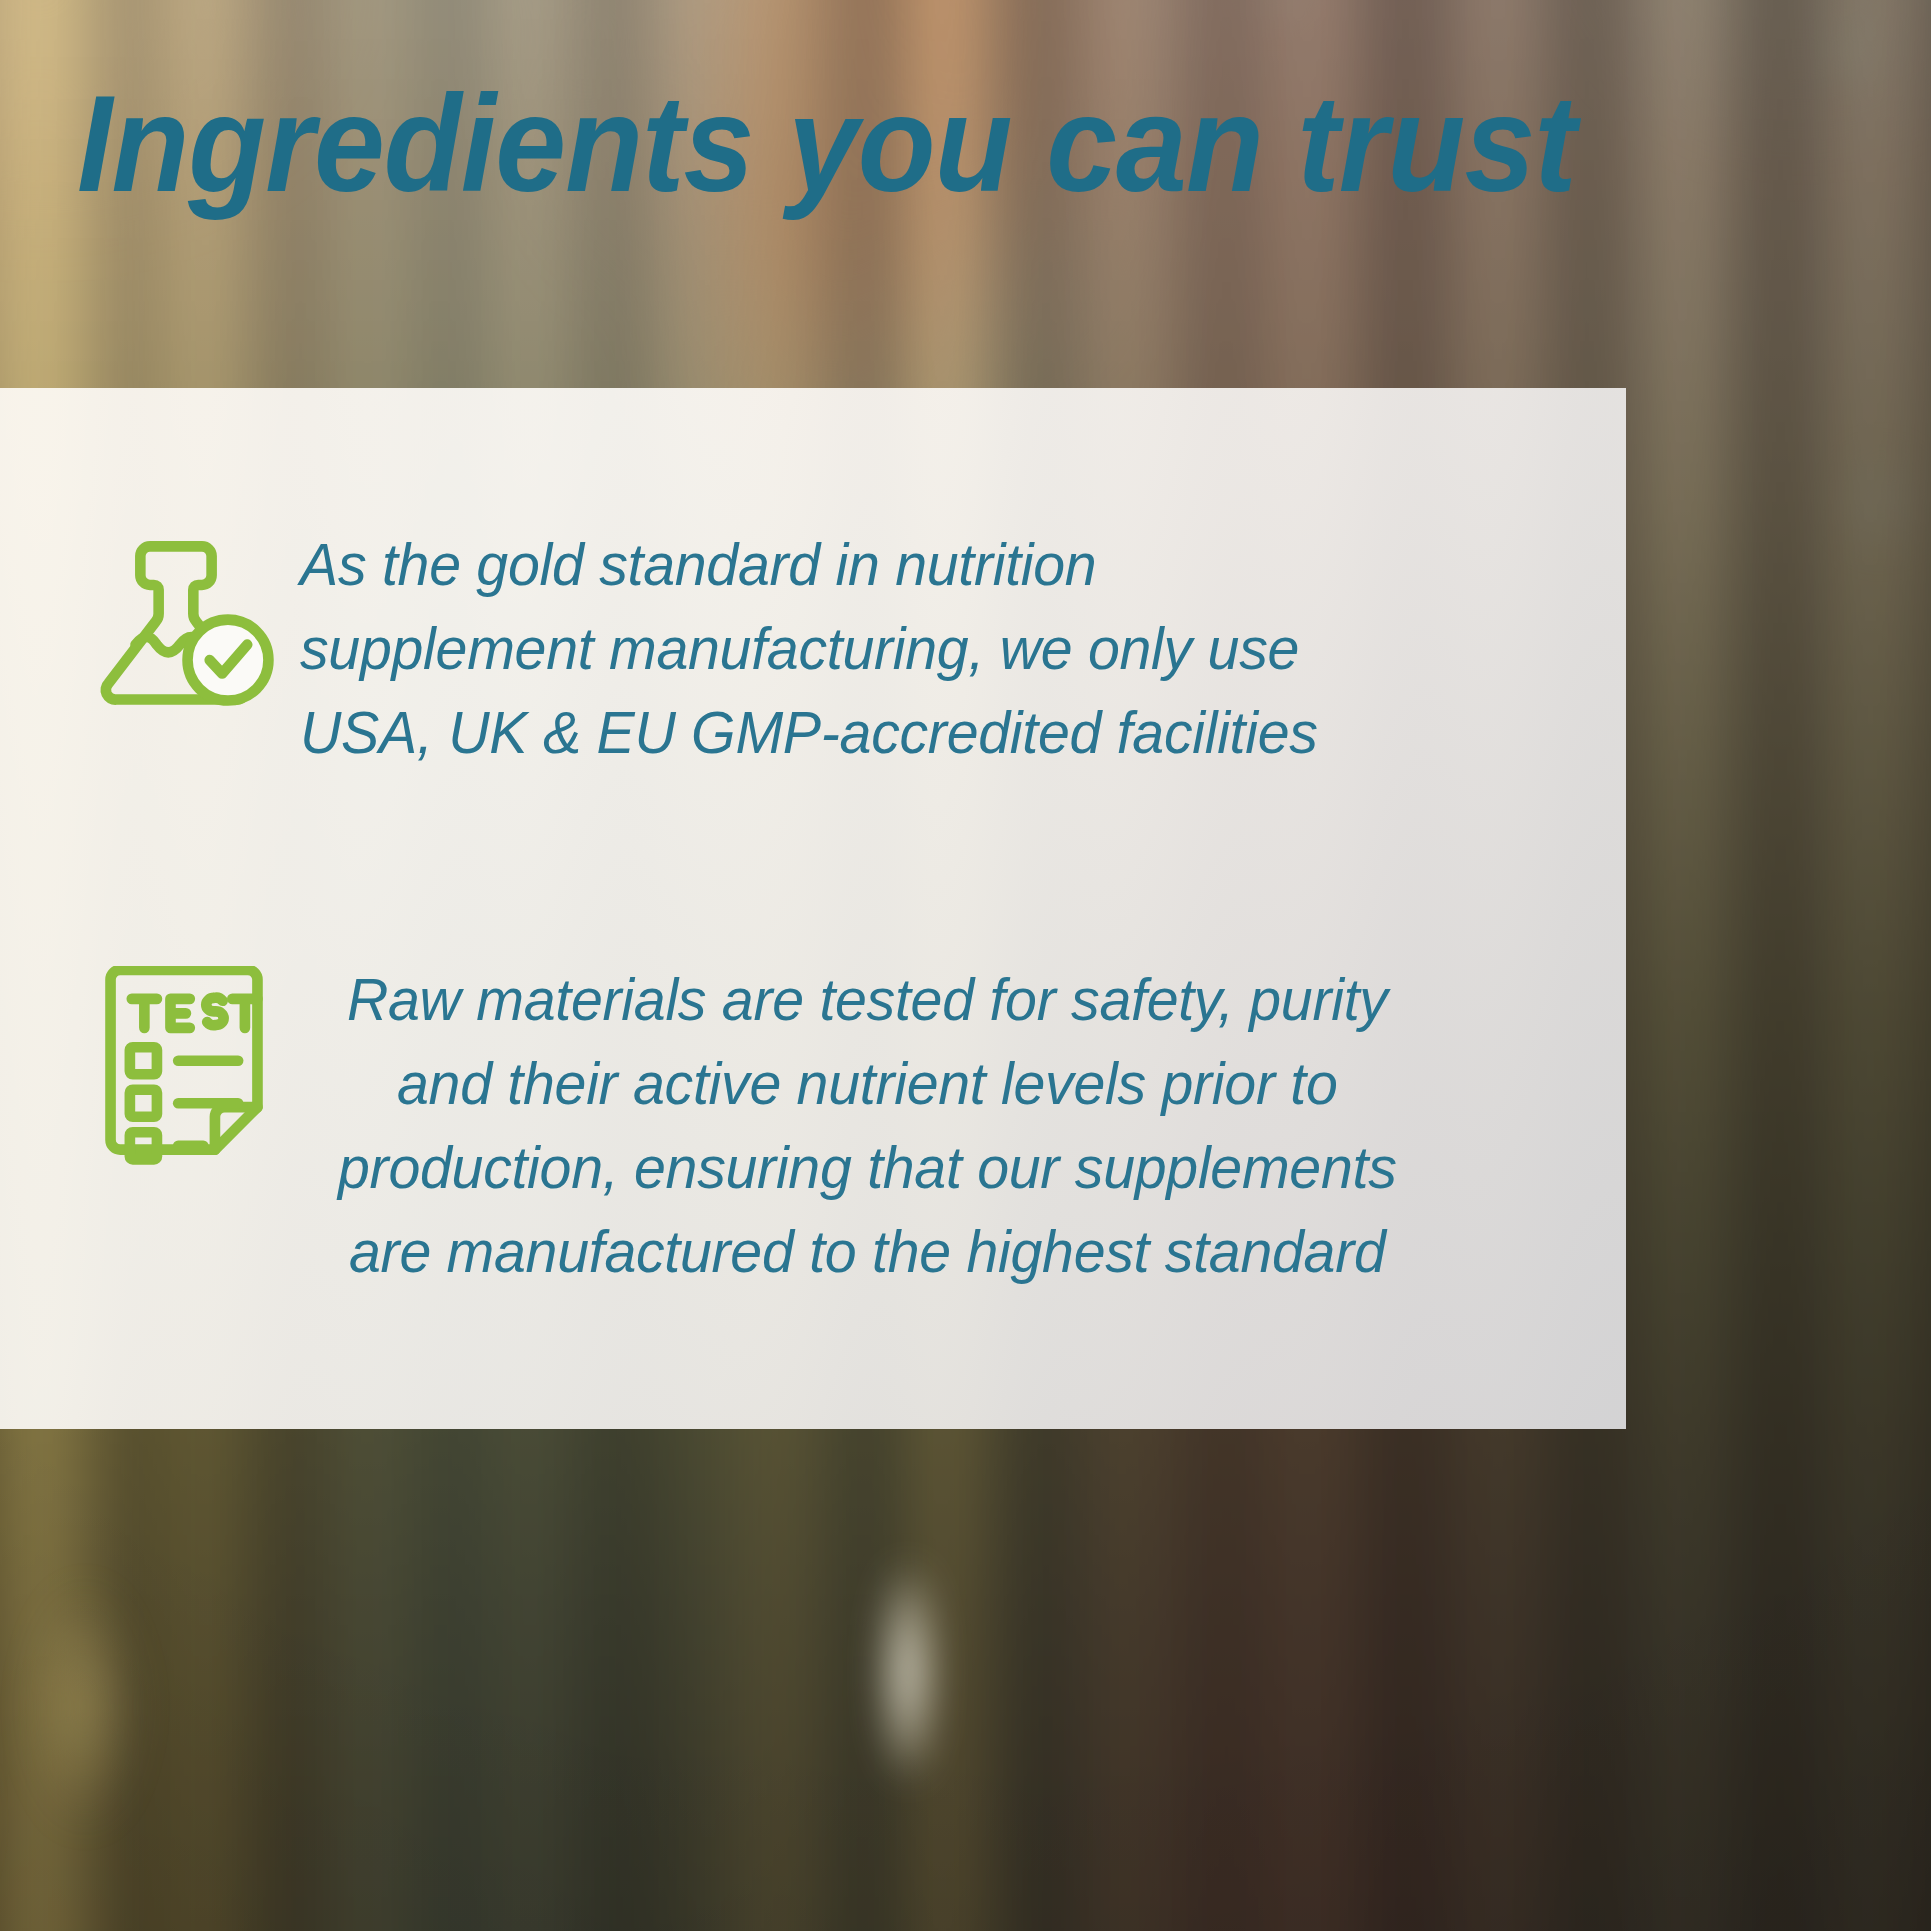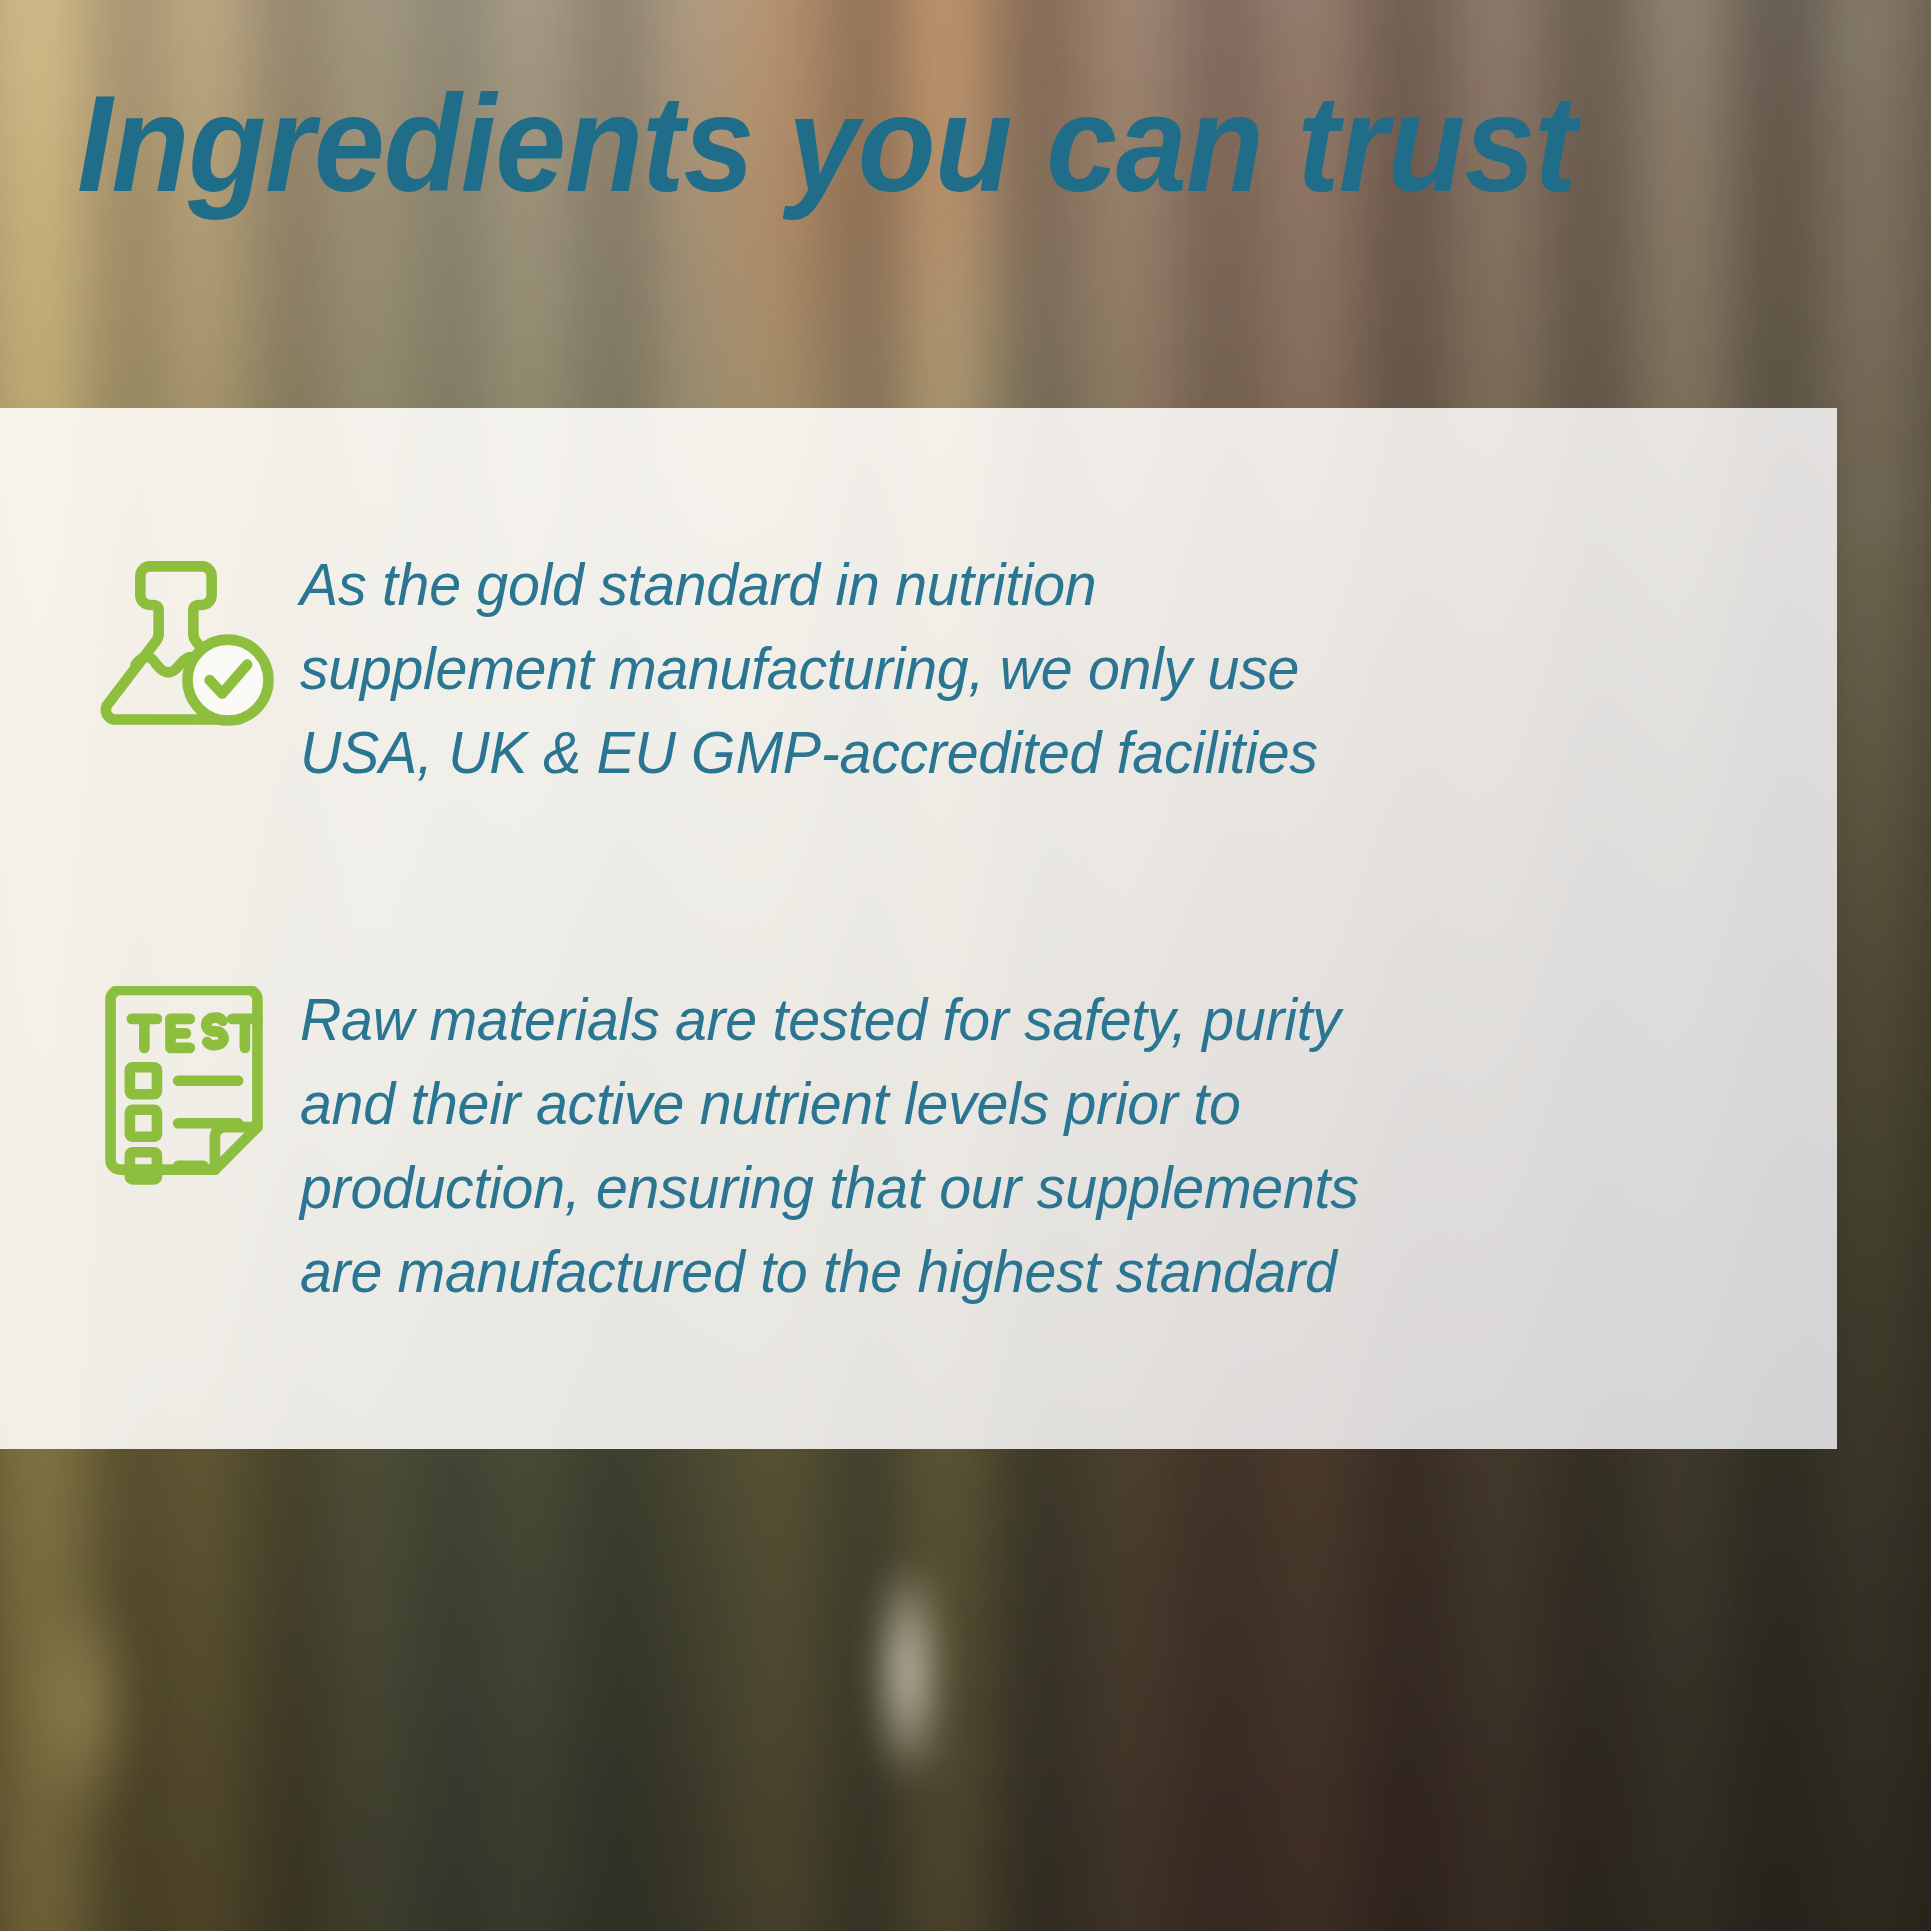--- a/index.html
+++ b/index.html
@@ -134,37 +134,37 @@
     color:#1f6d88;
     font-family:"Liberation Sans", sans-serif;
     transform:scaleX(.93);
     transform-origin:left top;
     white-space:nowrap;
   }
 
   
   #content-panel {
     position:absolute;
-    left:0; top:408px;
-    width:1837px; height:1041px;
+    left:0; top:388px;
+    width:1626px; height:1041px;
     background:linear-gradient(120deg,
         rgba(255,252,248,.90) 0%,
         rgba(255,253,250,.90) 28%,
         rgba(250,248,246,.89) 58%,
         rgba(240,239,240,.88) 84%,
         rgba(233,233,236,.88) 100%);
   }
 
   .feature-row {
     position:absolute;
     display:flex;
     align-items:flex-start;
   }
   #feature-row-0 { left:97px; top:135px; }
-  #feature-row-1 { left:97px; top:570px; }
+  #feature-row-1 { left:97px; top:570px;text-align:center; }
 
   .feature-icon {
     width:203px;
     flex:0 0 203px;
     display:flex;
     justify-content:flex-start;
     padding-top:7.7px;
   }
 
   .feature-text {

